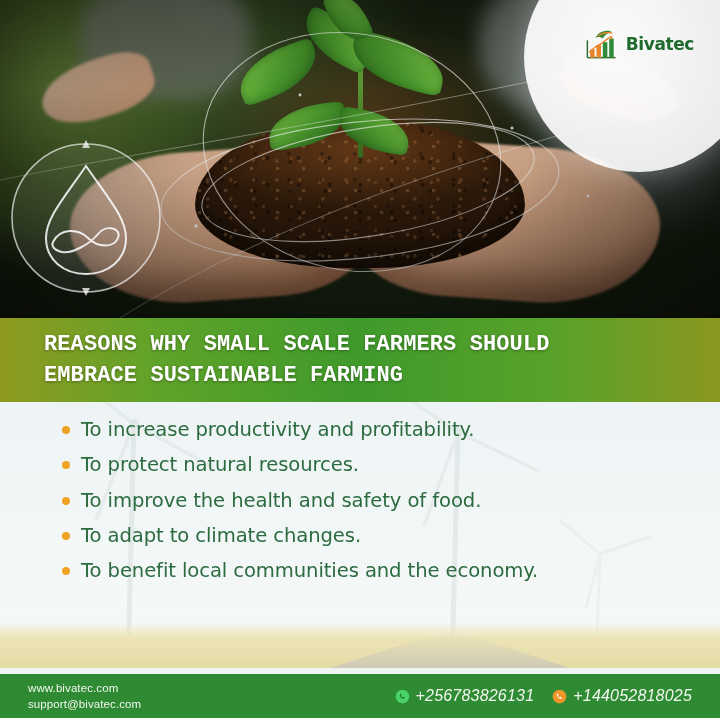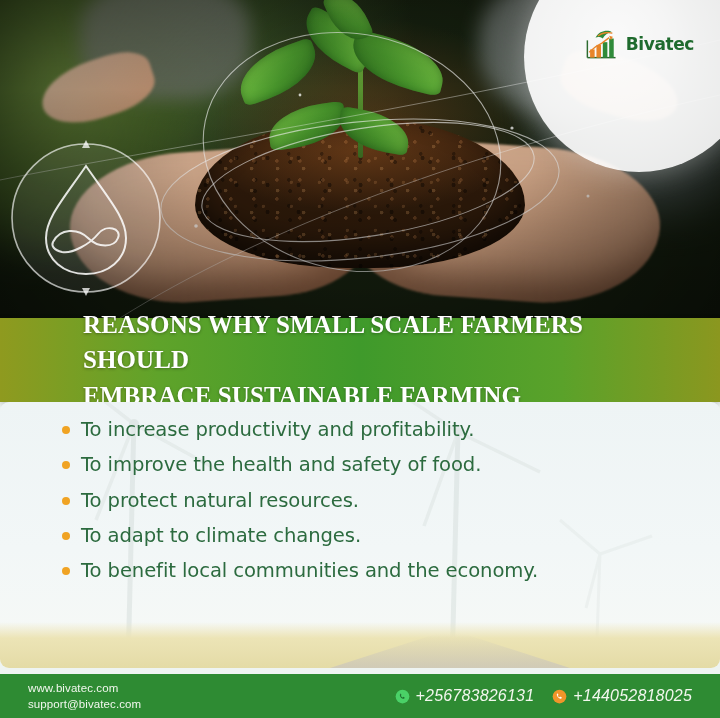--- a/index.html
+++ b/index.html
@@ -182,38 +182,37 @@
 
   
   .title-band {
     position:absolute; left:0; top:318px;
     width:720px; height:84px;
     background:linear-gradient(to right,#8f9a1f 0%, #5fa32a 22%, #3f9a2b 50%, #5aa22a 78%, #8b971f 100%);
     display:flex; align-items:center;
     box-shadow:0 2px 6px rgba(0,0,0,.2);
   }
   .title-text {
-    padding-left:83px; padding-right:30px;
+    padding-left:44px; padding-right:30px;
     color:#fff;
-    font-family:Liberation Serif, serif;
+    font-family:Liberation Mono, monospace;
     font-weight:bold;
-    font-size:25px;
+    font-size:22px;
     line-height:1.42;
     letter-spacing:.1px;
     text-transform:uppercase;
     text-shadow:0 1px 3px rgba(0,0,0,.35);
   }
 
   
   .body-area {
     position:absolute; left:0; top:402px;
     width:720px; height:266px;
     overflow:hidden;
     background:linear-gradient(to bottom,#eef4f5 0%, #f2f7f7 55%, #f7f9f6 100%);
-    border-radius:9px;
   }
   .turbines { position:absolute; inset:0; opacity:.5; }
   .field {
     position:absolute; left:0; bottom:0; width:720px; height:46px;
     background:linear-gradient(to bottom, rgba(233,226,182,0) 0%, #ece4b6 35%, #e4dba6 100%);
   }
   .road {
     position:absolute; right:150px; bottom:0; width:240px; height:34px;
     background:linear-gradient(to bottom, rgba(214,210,196,.0), rgba(205,200,186,.85));
     clip-path:polygon(44% 0%, 56% 0%, 100% 100%, 0% 100%);
@@ -384,25 +383,25 @@
     <div class="field"></div>
     <div class="road"></div>
 
     <ul class="bullets">
       <li>
         <span class="dot"></span>
         <span class="btext">To increase productivity and profitability.</span>
       </li>
       <li>
         <span class="dot"></span>
-        <span class="btext">To improve the health and safety of food.</span>
+        <span class="btext">To protect natural resources.</span>
       </li>
       <li>
         <span class="dot"></span>
-        <span class="btext">To protect natural resources.</span>
+        <span class="btext">To improve the health and safety of food.</span>
       </li>
       <li>
         <span class="dot"></span>
         <span class="btext">To adapt to climate changes.</span>
       </li>
       <li>
         <span class="dot"></span>
         <span class="btext">To benefit local communities and the economy.</span>
       </li>
     </ul>

